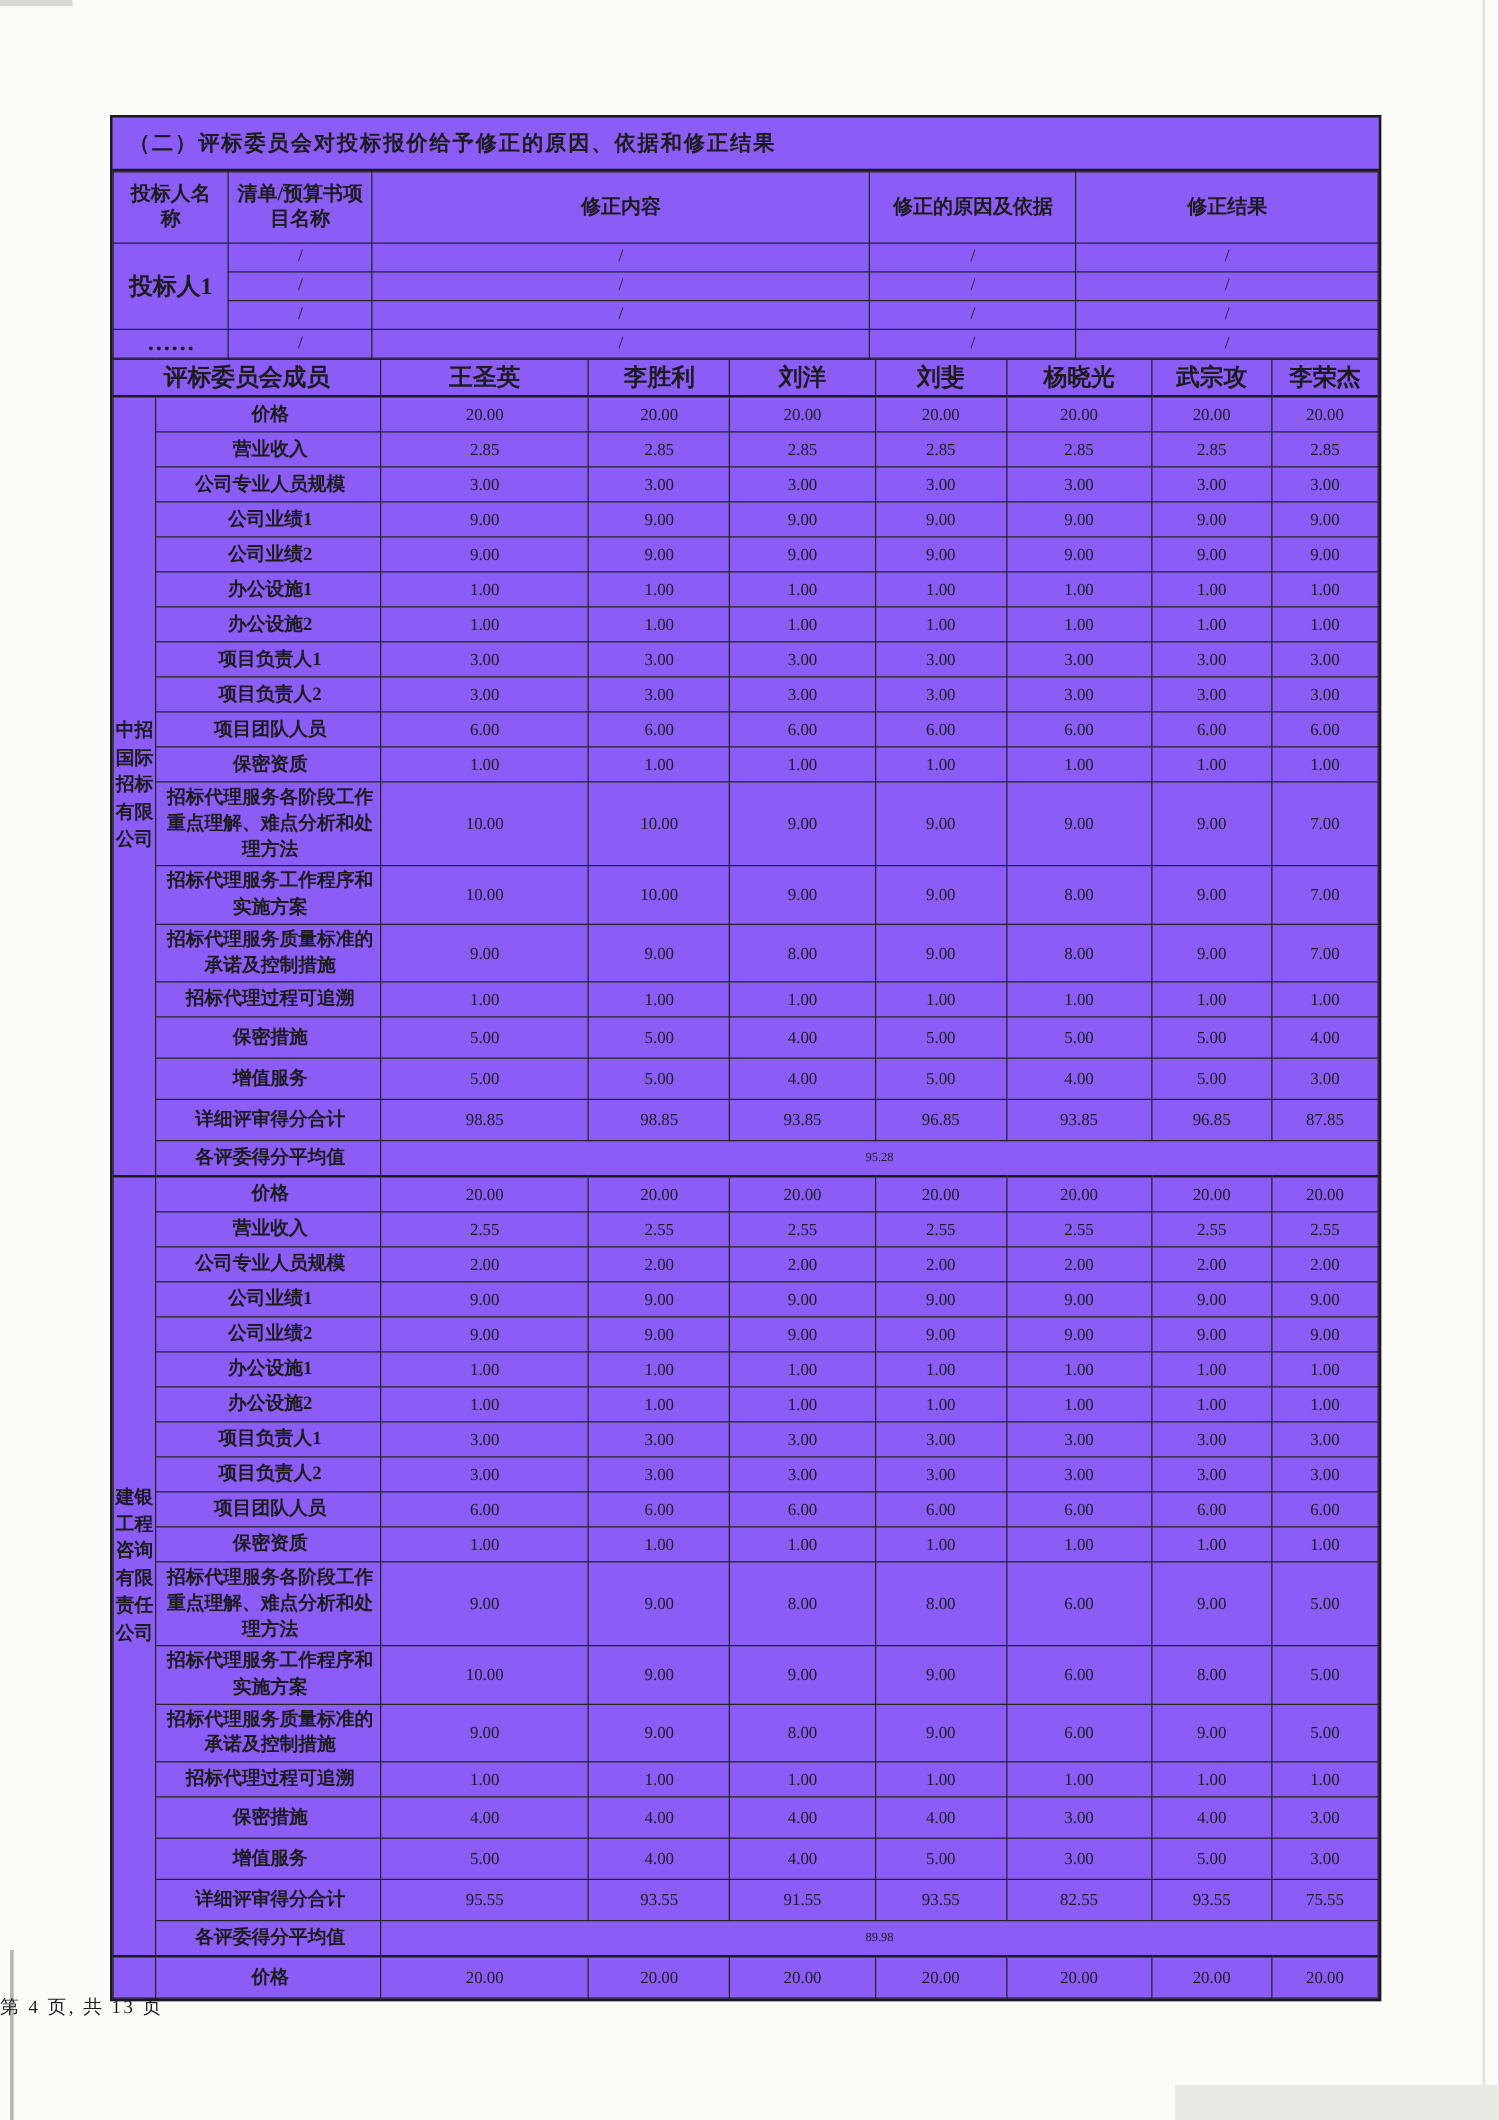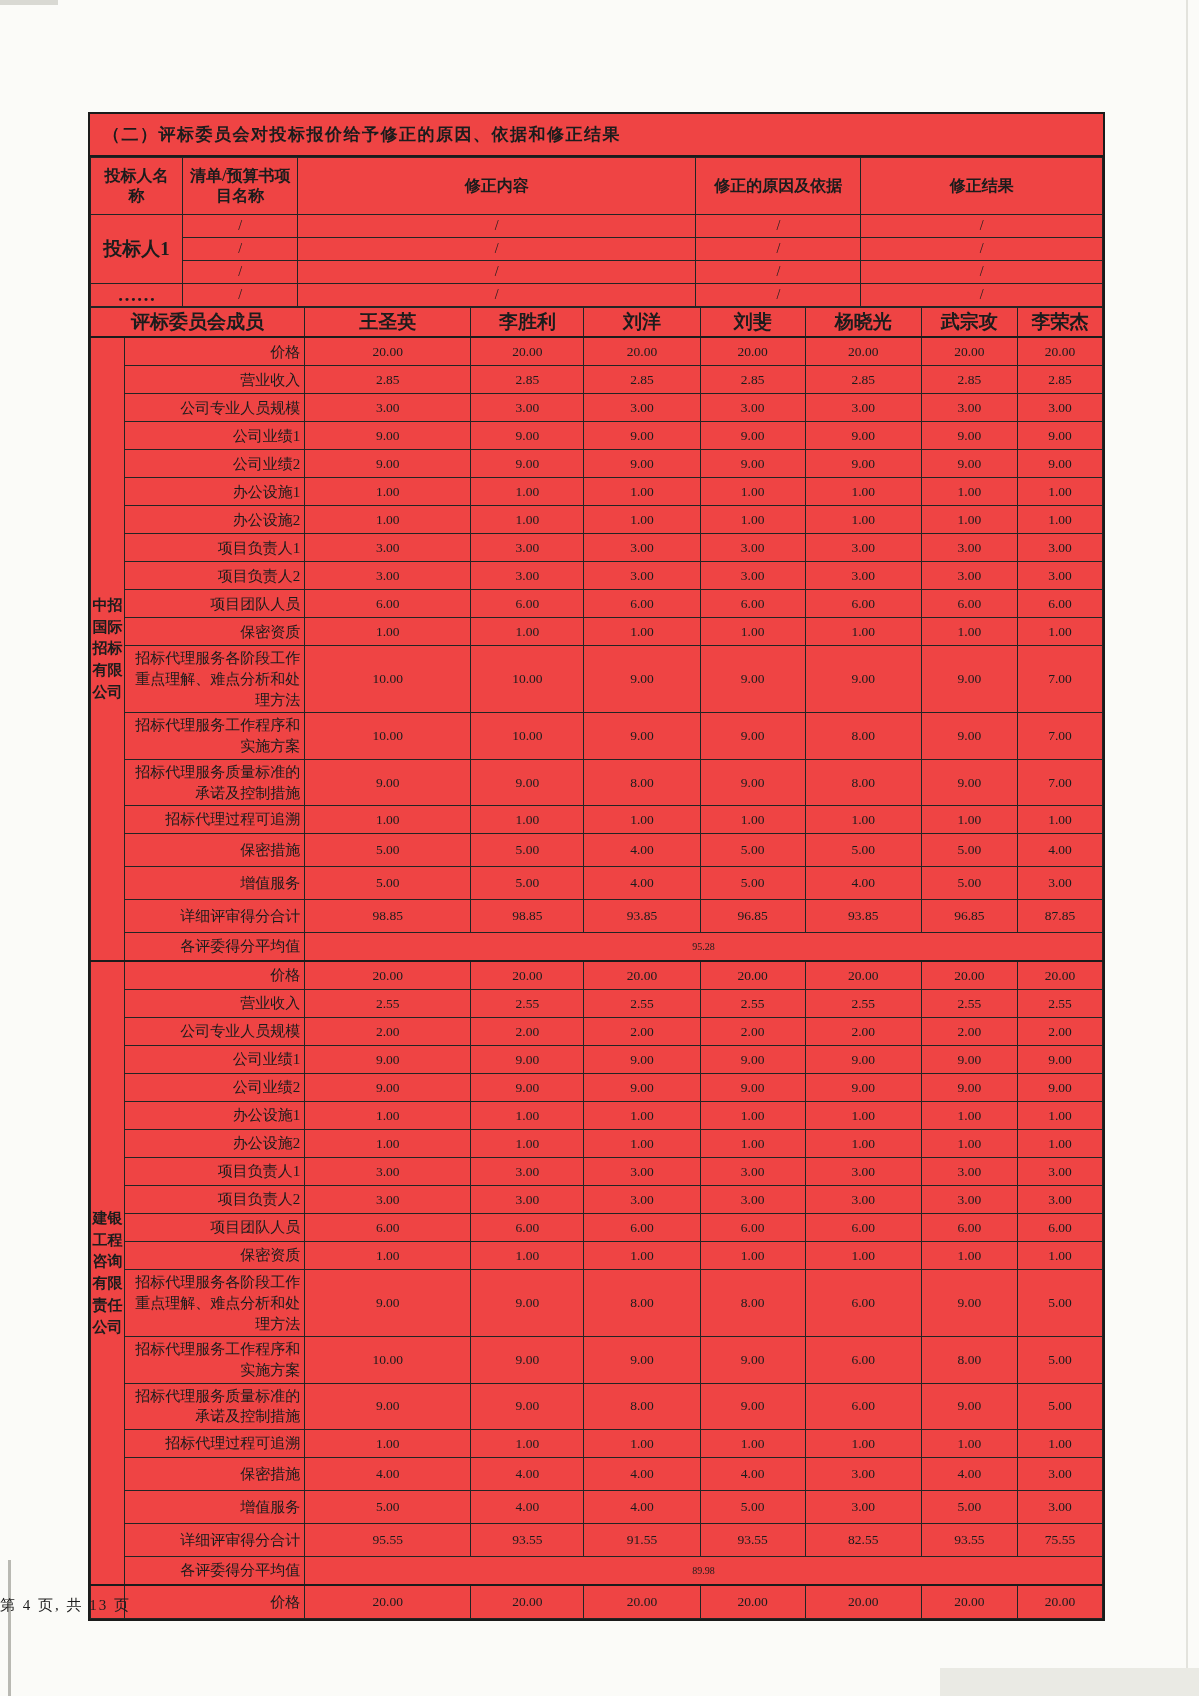--- a/index.html
+++ b/index.html
@@ -10,42 +10,42 @@
     overflow:hidden;
   }
   .page { position:absolute; inset:0; }
   
   .scan-mark-topleft { position:absolute; left:0; top:0; width:58px; height:5px; background:#d9d9d3; }
   .scan-edge-left  { position:absolute; left:8px; top:1560px; width:3px; height:136px; background:#b9b9b3; }
   .scan-edge-right { position:absolute; left:1186px; top:0; width:2px; height:1696px; background:#e3e3dd; }
   .scan-shadow-bottomright { position:absolute; left:940px; top:1668px; width:259px; height:28px; background:#eaeae4; }
 
   .doc {
-    position:absolute; left:88px; top:112px; width:1013px;
-    border:2px solid #1b1b1b; background:#ef4444;
+    position:absolute; left:88px; top:92px; width:1013px;
+    border:2px solid #1b1b1b; background:#8b5cf6;
   }
   .sec-title {
     font-weight:700; font-size:17px; line-height:1.2;
     padding:11px 10px 10px 13px; letter-spacing:1.5px;
     border-bottom:2px solid #1b1b1b;
   }
   .sec-title.sec3 { border-top:2px solid #1b1b1b; padding:8px 10px 7px 13px; }
 
   table { border-collapse:collapse; width:100%; table-layout:fixed; }
   td, th { border:1px solid #242424; overflow:hidden; }
 
   
   .t2 th { font-weight:700; font-size:16px; height:52px; line-height:1.25; padding:2px 6px; }
   .t2 td { height:22px; text-align:center; font-size:14px; padding:0 4px; }
   .t2 td.bidder { font-size:19px; font-weight:600; }
 
   
   .t3 th { font-weight:700; font-size:19px; height:26px; padding:1px 2px; }
   .t3 td { font-size:13.5px; }
-  .t3 td.label { text-align:right; font-size:15px; font-weight:400; padding:2px 4px 2px 7px; line-height:1.38;margin-left:11px; }
+  .t3 td.label { text-align:center; font-size:15px; font-weight:700; padding:2px 4px 2px 7px; line-height:1.38;margin-left:11px; }
   .t3 td.score { text-align:center; padding:0 2px; }
   .t3 td.group { text-align:center; font-size:15px; font-weight:600; line-height:1.45; padding:0 1px; word-break:break-all;margin-top:35px; }
   .t3 td.avg-val { text-align:center; font-size:10px; }
   .t3 tr.r24 td { height:23px; }
   .t3 tr.r28 td { height:28px; }
   .t3 tr.group-start td { border-top:2px solid #1b1b1b; }
   .t3 tr.after-head td { border-top:2px solid #1b1b1b; }
 
   .footer {
     position:absolute; left:0; width:1199px; top:1596px;

